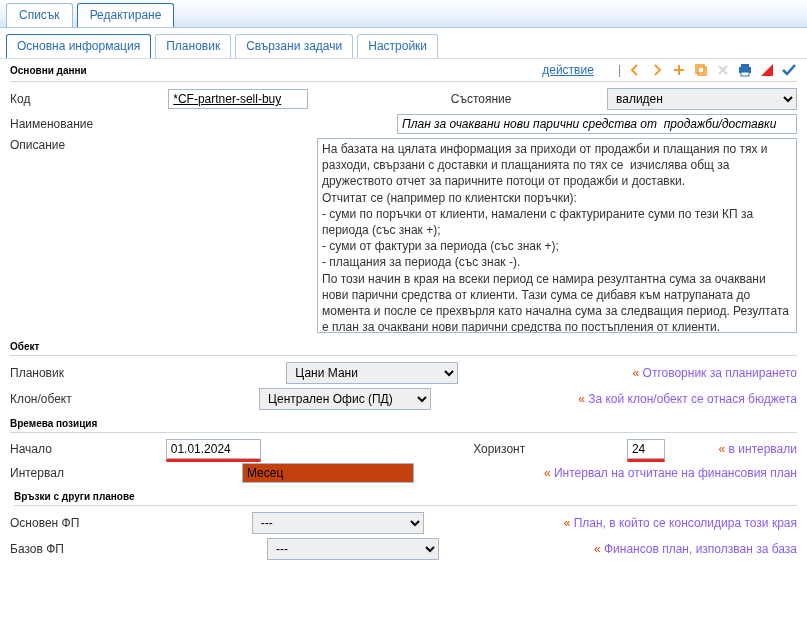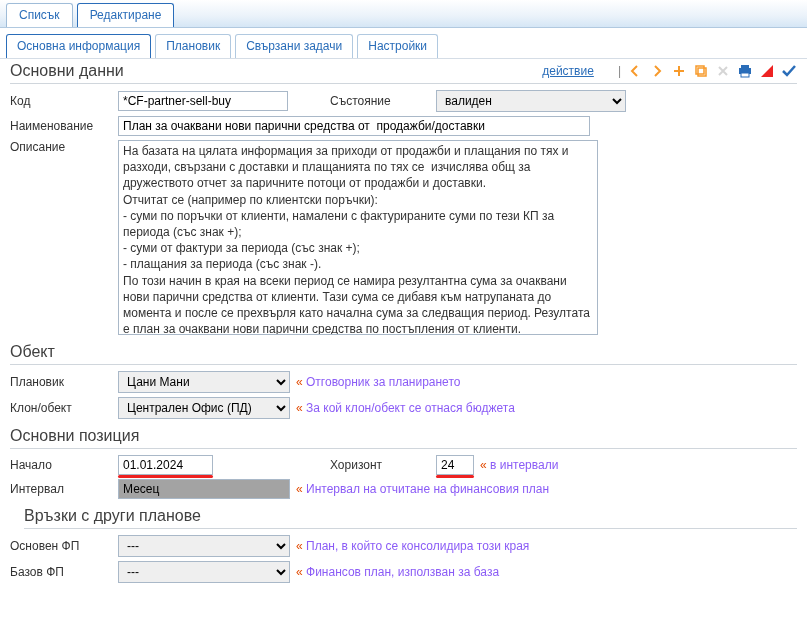--- a/index.html
+++ b/index.html
@@ -47,23 +47,23 @@
     margin-right: 4px;
     border-radius: 3px 3px 0 0;
     color: #2a6db9;
     background: #fff;
     cursor: pointer;
   }
   .inner-tab.active {
     border-color: #2a6db9;
   }
   .section-header {
-    color: #404040;
-    font-weight: normal;
-    font-size: 16px;
+    color: #000000;
+    font-weight: bold;
+    font-size: 10px;
   }
   .header-row {
     display: flex;
     justify-content: space-between;
     align-items: center;
     border-bottom: 1px solid #d0d6dc;
     padding-bottom: 3px;
     margin: 3px 10px 6px;
   }
   .toolbar {
@@ -81,32 +81,33 @@
   .toolbar .sep { color: #888; }
   .ico { width:16px; height:16px; display:flex; align-items:center; justify-content:center; cursor:pointer; }
   .ico svg { display:block; }
   .ico.dim svg { opacity:0.35; }
   .content { padding: 0 10px 10px; }
   .form-row {
     display: flex;
     align-items: center;
     margin-bottom: 4px;
     gap: 6px;
+    justify-content: space-between;
   }
   .form-label { width: 102px; color: #333; }
   .form-row input[type=text],
   .form-row select,
   .form-row textarea {
     font-family: inherit; font-size: 12px;
     border: 1px solid #a9b8c8; padding: 2px 4px;
   }
-  .form-row input.readonly, .form-row select.readonly { background:#a3a3a3; }
-  .code-input { width: 170px; }
+  .form-row input.readonly, .form-row select.readonly { background:#c2410c; }
+  .code-input { width: 140px; text-decoration: underline; }
   .state-select { width:190px; }
-  .name-input { width: 472px; }
+  .name-input { width: 400px; font-style: italic; }
   .desc-area {
     width: 480px; height: 195px; resize:none;
     overflow-y: scroll; line-height: 1.35; color:#333;
     background:#fff;
   }
   .sel-200 { width:172px; }
   .num-right { text-align:right; width:95px; }
   .date-in { width:95px; }
   .hz-in { width:38px; text-align:left; }
   .hint { color:#8b5cf6; }
@@ -221,40 +222,40 @@
     <select class="sel-200"><option>Цани Мани</option></select>
     <span class="hint">Отговорник за планирането</span>
   </div>
   <div class="form-row">
     <span class="form-label">Клон/обект</span>
     <select class="sel-200"><option>Централен Офис (ПД)</option></select>
     <span class="hint">За кой клон/обект се отнася бюджета</span>
   </div>
 
   <div class="header-row mt8" style="margin-left:0;margin-right:0">
-    <span class="section-header">Основни позиция</span>
+    <span class="section-header">Времева позиция</span>
   </div>
 
   <div class="form-row">
     <span class="form-label">Начало</span>
     <span class="redline"><input type="text" class="date-in" value="01.01.2024" style=""></span>
     <span style="width:105px"></span>
     <span style="width:100px">Хоризонт</span>
     <span class="redline"><input type="text" class="hz-in" value="24" style=""></span>
     <span class="hint">в интервали</span>
   </div>
 
   <div class="form-row">
     <span class="form-label">Интервал</span>
     <input type="text" class="sel-200 readonly" readonly="" value="Месец" style="">
     <span class="hint">Интервал на отчитане на финансовия план</span>
   </div>
 
 
-  <div class="header-row mt8" style="margin-left:14px;margin-right:0">
+  <div class="header-row mt8" style="margin-left:4px;margin-right:0">
     <span class="section-header">Връзки с други планове</span>
   </div>
 
   <div class="form-row">
     <span class="form-label">Основен ФП</span>
     <select class="sel-200"><option>---</option></select>
     <span class="hint">План, в който се консолидира този края</span>
   </div>
   <div class="form-row">
     <span class="form-label">Базов ФП</span>

